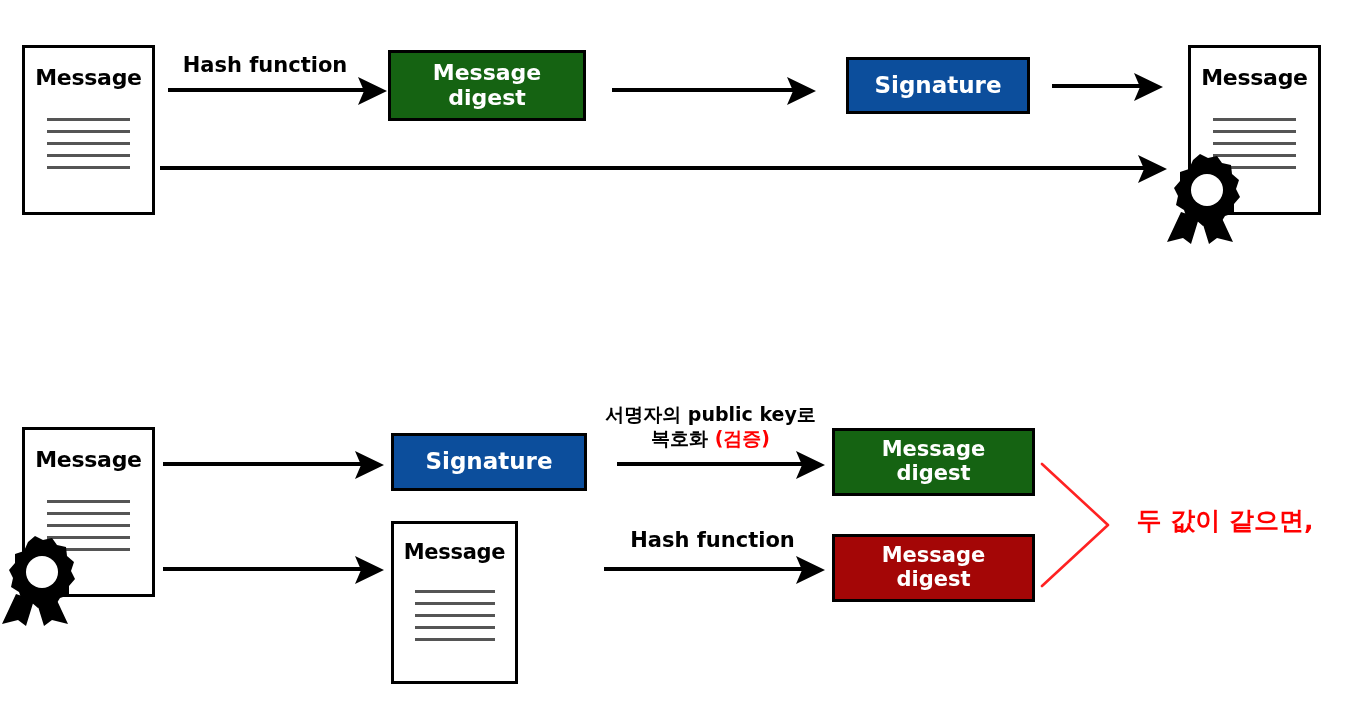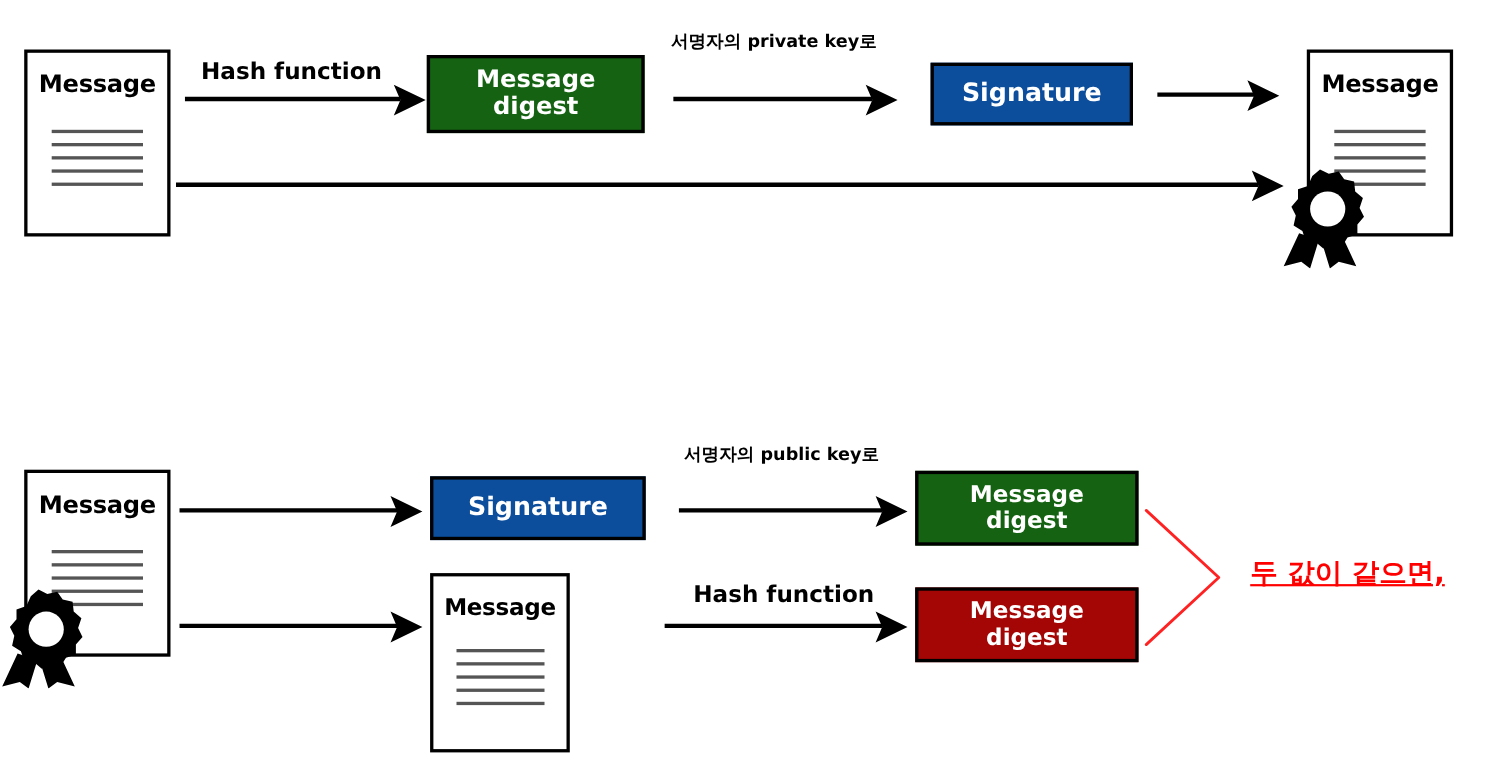--- a/index.html
+++ b/index.html
@@ -83,21 +83,20 @@
   }
   .label .red { color: #ff0000; }
 
   .concl {
     position: absolute;
     color: #ff0000;
     font-weight: bold;
     text-align: center;
     line-height: 1.05;
     white-space: nowrap;
-    text-decoration: underline;
   }
 </style>
 </head>
 <body>
 
 <div id="canvas">
 
   <div class="doc" style="left:22px; top:45px; width:133px; height:170px;">
     <div class="doc-title" style="top:17px; font-size:22px;">Message</div>
     <div class="doc-lines" style="top:70px;">
@@ -115,21 +114,20 @@
     <line x1="0" y1="16" x2="196" y2="16" stroke="#000" stroke-width="4"></line>
     <polygon points="190,3 219,17 190,31 196,17" fill="#000"></polygon>
   </svg>
 
   <div class="cbox" style="left:388px; top:50px; width:198px; height:71px; background:#156312; font-size:22px;">
     <span>Message</span>
     <span>digest</span>
   </div>
 
   <div class="label" style="left:596px; top:28px; width:215px; font-size:16px;">
-    <div>서명자의 private key로</div>
   </div>
 
   <svg class="arrow" style="left:612px; top:74px;" width="205" height="32" viewBox="0 0 205 32">
     <line x1="0" y1="16" x2="181" y2="16" stroke="#000" stroke-width="4"></line>
     <polygon points="175,3 204,17 175,31 181,17" fill="#000"></polygon>
   </svg>
 
   <div class="cbox" style="left:846px; top:57px; width:184px; height:57px; background:#0c4e9c; font-size:23px;">
     <span>Signature</span>
   </div>
@@ -191,22 +189,25 @@
 
   <svg class="arrow" style="left:163px; top:553px;" width="222" height="32" viewBox="0 0 222 32">
     <line x1="0" y1="16" x2="198" y2="16" stroke="#000" stroke-width="4"></line>
     <polygon points="192,3 221,17 192,31 198,17" fill="#000"></polygon>
   </svg>
 
   <div class="cbox" style="left:391px; top:433px; width:196px; height:58px; background:#0c4e9c; font-size:23px;">
     <span>Signature</span>
   </div>
 
-  <div class="label" style="left:603px; top:403px; width:215px; font-size:16px;">
+  <div class="label" style="left:603px; top:403px; width:215px; font-size:19px;">
     <div>서명자의 public key로</div>
+    <div>
+      <span>복호화 </span><span class="red">(검증)</span>
+    </div>
   </div>
 
   <svg class="arrow" style="left:617px; top:448px;" width="209" height="32" viewBox="0 0 209 32">
     <line x1="0" y1="16" x2="185" y2="16" stroke="#000" stroke-width="4"></line>
     <polygon points="179,3 208,17 179,31 185,17" fill="#000"></polygon>
   </svg>
 
   <div class="cbox" style="left:832px; top:428px; width:203px; height:68px; background:#156312; font-size:21px;">
     <span>Message</span>
     <span>digest</span>

